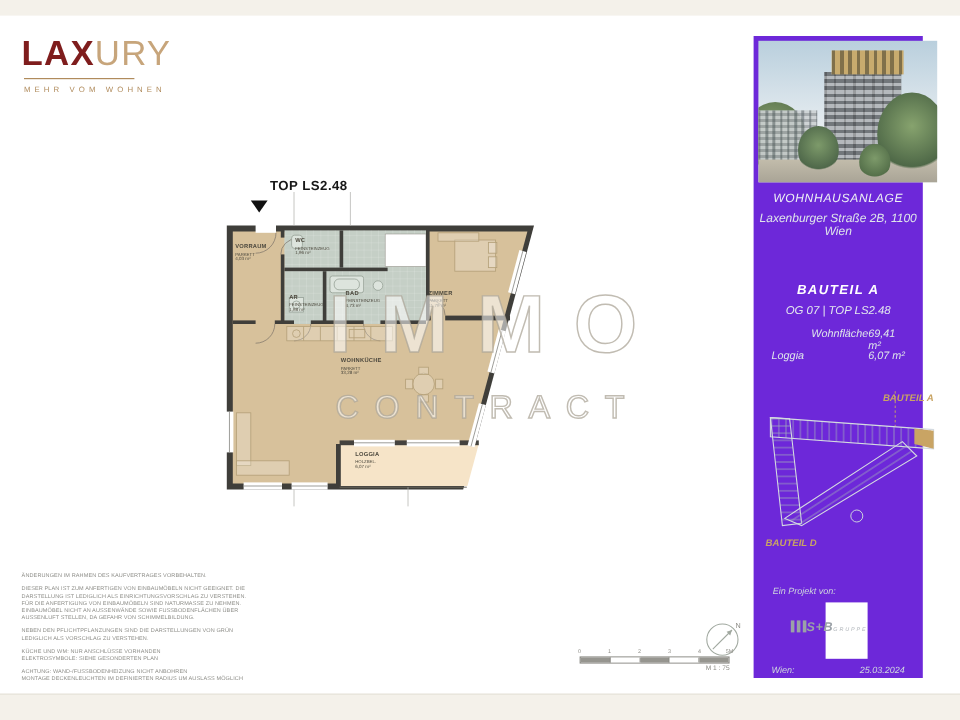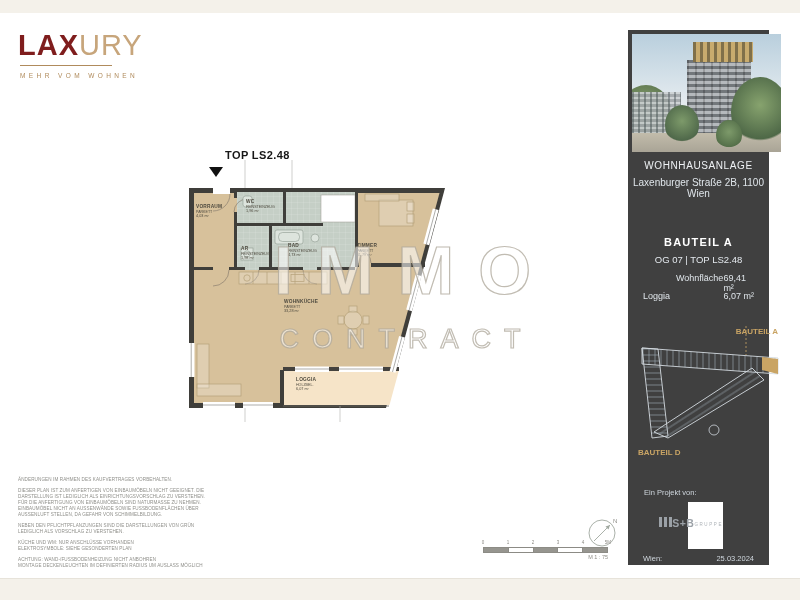--- a/index.html
+++ b/index.html
@@ -25,21 +25,21 @@
   .room-label{position:absolute;z-index:4;color:#4e4a3f;line-height:1.15;}
   .room-label .rn{font-size:4.8px;font-weight:700;letter-spacing:.2px;}
   .room-label .rf{font-size:3.6px;}
   .room-label .ra{font-size:3.8px;}
   .watermark{position:absolute;left:250px;top:242px;width:300px;z-index:6;text-align:center;pointer-events:none;
     color:rgba(255,255,255,.55);-webkit-text-stroke:1.2px rgba(172,166,152,.75);}
   .wm1{font-size:68px;font-weight:700;letter-spacing:24px;line-height:56px;text-indent:24px;}
   .wm2{font-size:27px;font-weight:400;letter-spacing:13px;line-height:34px;margin-top:24px;text-indent:13px;}
 
   
-  .sidebar{position:absolute;left:628px;top:30px;width:141px;height:535px;background:#404040;color:#e9edf0;}
+  .sidebar{position:absolute;left:628px;top:30px;width:141px;height:535px;background:#6d28d9;color:#e9edf0;font-style:italic;}
   .photo{position:absolute;left:4px;top:4px;width:149px;height:118px;overflow:hidden;background:linear-gradient(#b9cfdd,#e6ecf0 60%,#d8ddd6);}
   .ground{position:absolute;left:0;bottom:0;width:100%;height:16%;background:linear-gradient(#c2bcab,#a9a496);}
   .bldg-left{position:absolute;left:0;bottom:15%;width:33%;height:36%;opacity:.9;
     background:#b7bdc0;background-image:repeating-linear-gradient(90deg,rgba(70,80,85,.5) 0 2px,transparent 2px 6px),repeating-linear-gradient(0deg,rgba(255,255,255,.3) 0 2px,rgba(0,0,0,.12) 2px 5px);}
   .bldg-main{position:absolute;left:37%;bottom:14%;width:43%;height:64%;
     background:#a3a8ac;background-image:repeating-linear-gradient(0deg,rgba(40,45,50,.4) 0 3px,rgba(255,255,255,.2) 3px 6px),repeating-linear-gradient(90deg,rgba(30,30,30,.28) 0 2px,transparent 2px 8px);}
   .bldg-top{position:absolute;left:41%;top:7%;width:40%;height:17%;
     background:repeating-linear-gradient(90deg,#80704a 0 3px,#c8ab6e 3px 7px);}
   .tree{position:absolute;border-radius:50%;}
   .t1{left:-12px;bottom:8%;width:52px;height:58px;background:radial-gradient(circle at 45% 38%,#8aa372,#57704a 68%,rgba(0,0,0,0) 72%);}

